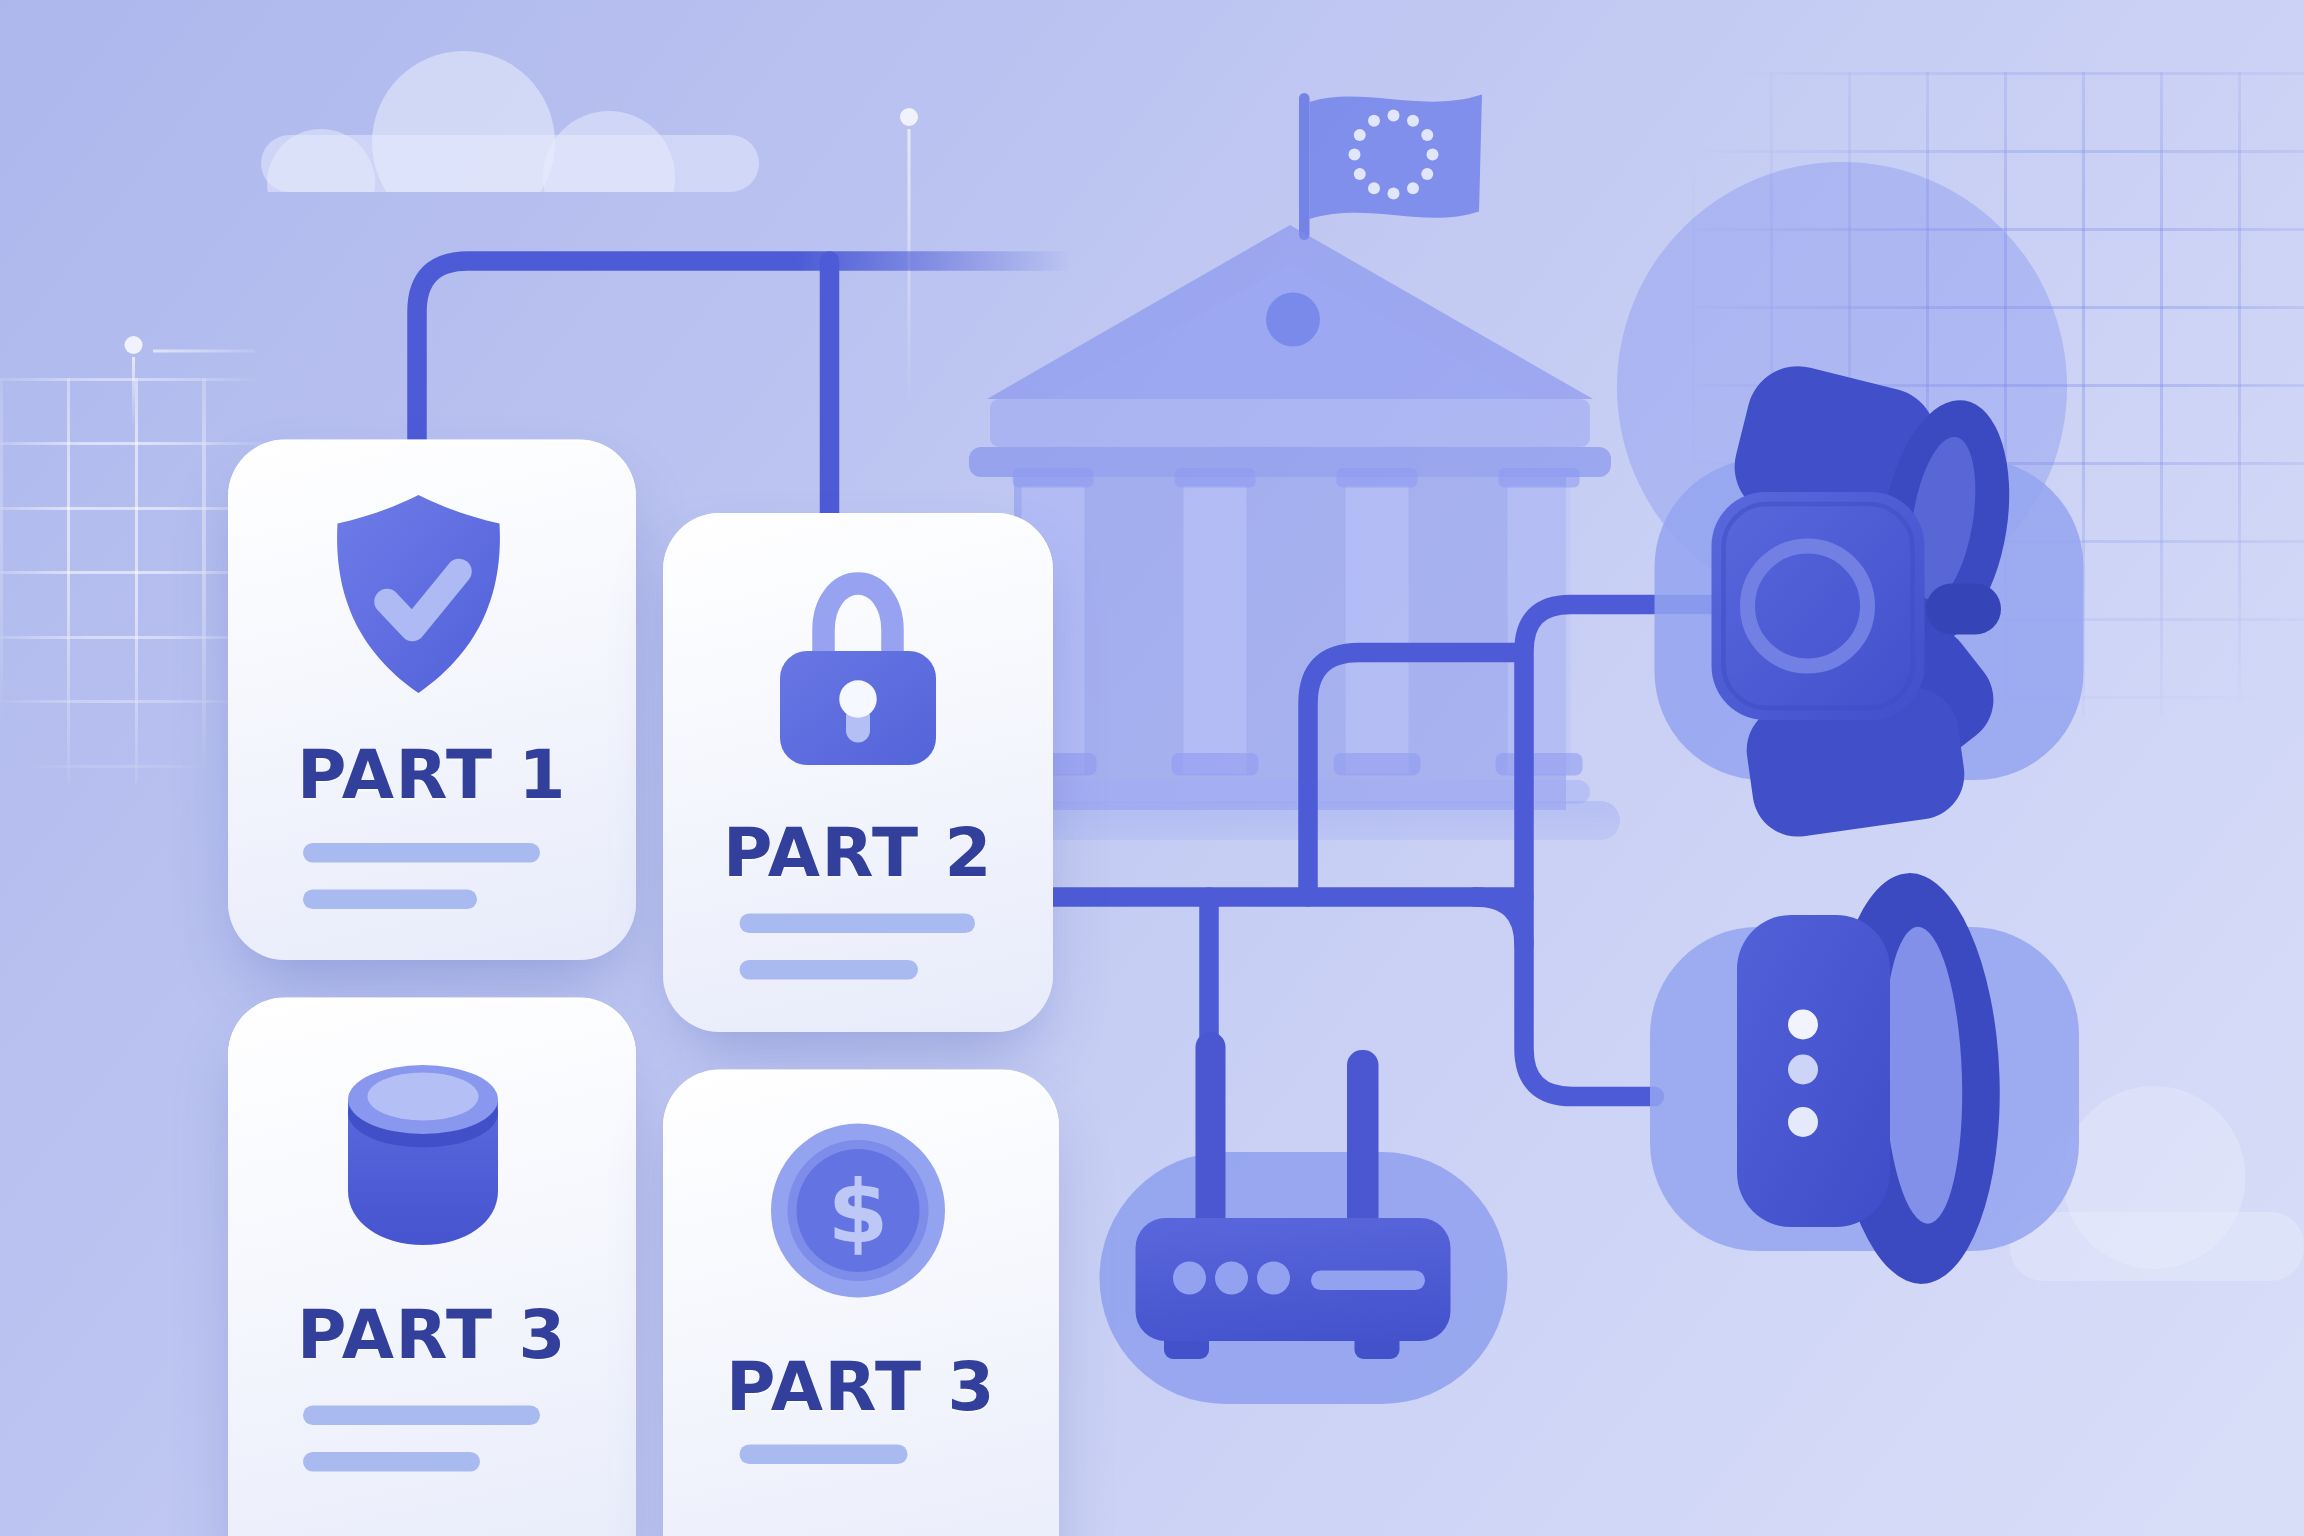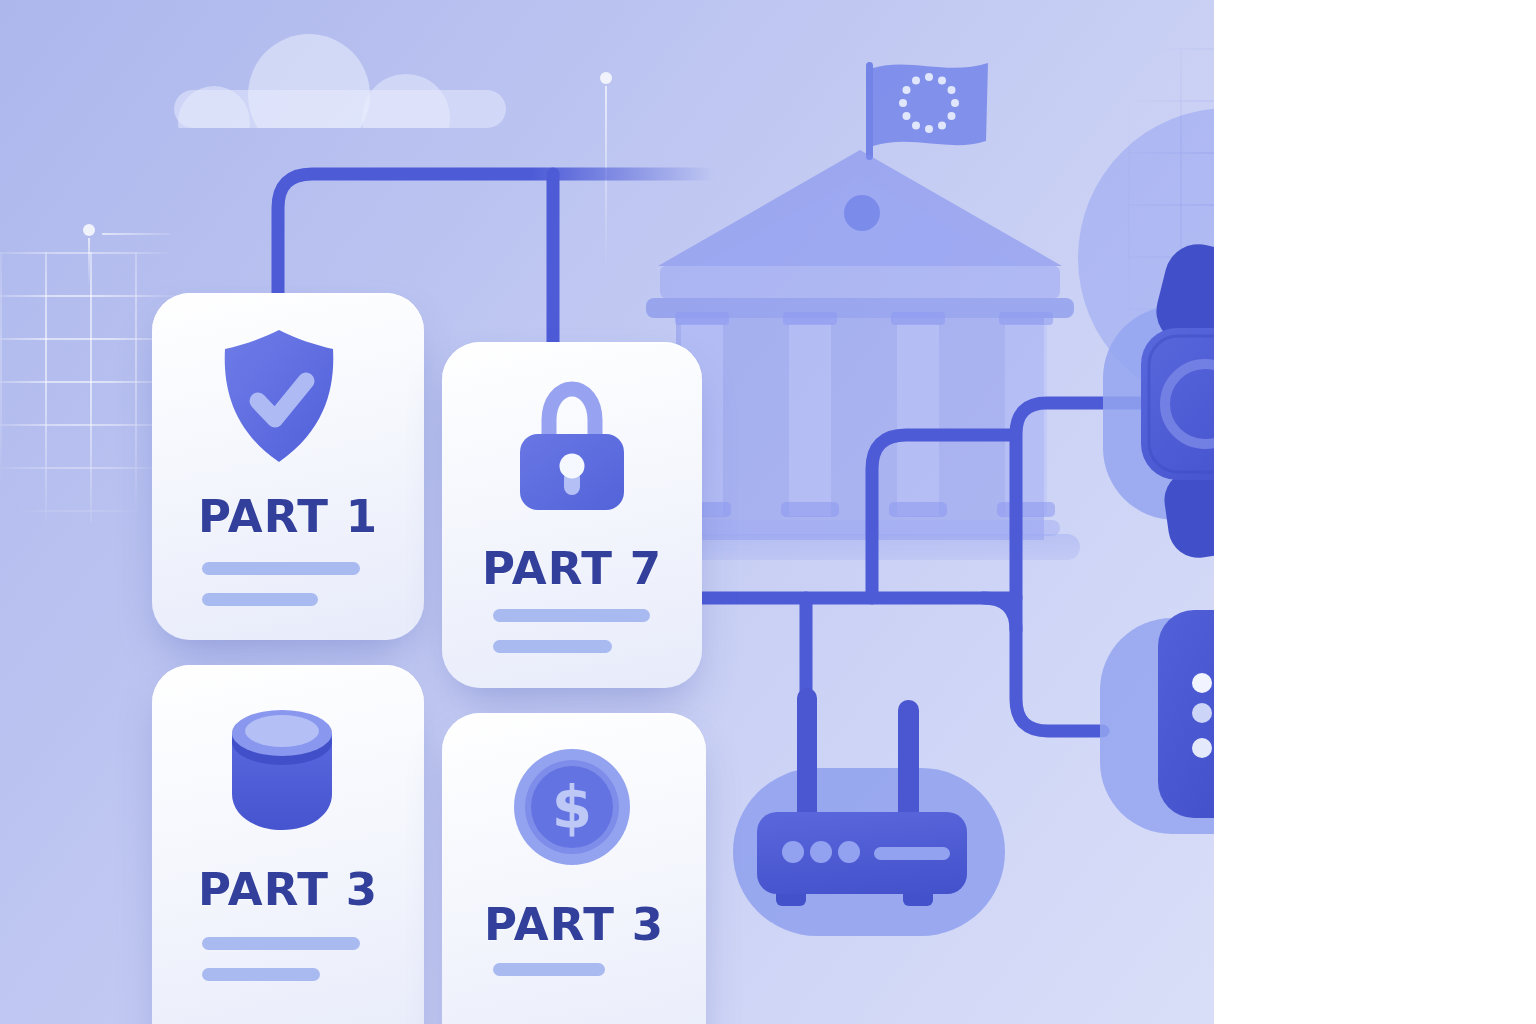--- a/index.html
+++ b/index.html
@@ -1,20 +1,20 @@
 <!DOCTYPE html>
 <html><head>
 <meta charset="utf-8">
 <style>
   * { margin: 0; padding: 0; box-sizing: border-box; }
   html, body { width: 1536px; height: 1024px; overflow: hidden; }
   body { font-family: "DejaVu Sans", "Liberation Sans", sans-serif; }
 
   #canvas {
-    position: relative; width: 1214px; height: 1024px; overflow: hidden;
+    position: relative; width: 1536px; height: 1024px; overflow: hidden;
     background: linear-gradient(128deg, #adb7ec 0%, #b9c2f0 28%, #c8cff4 58%, #d9def8 100%);
   }
   .abs { position: absolute; }
 
   
   .cloud { overflow: hidden; }
   .cloud .puff { position: absolute; border-radius: 50%; }
   .cloud .base { position: absolute; border-radius: 22px; }
 
   .dome { border-radius: 50%; background: rgba(130,145,238,0.38); }
@@ -249,21 +249,21 @@
         <linearGradient id="gLock" x1="0" y1="0" x2="1" y2="1">
           <stop offset="0" stop-color="#6977e4"></stop>
             <stop offset="1" stop-color="#5363d9"></stop>
         </linearGradient>
       </defs>
       <path d="M33,68 L33,46 C33,28 43,15 56,15 C69,15 79,28 79,46 L79,68" stroke="#97a3f1" stroke-width="15" fill="none" stroke-linecap="round"></path>
       <rect x="4" y="60" width="104" height="76" rx="18" fill="url(#gLock)"></rect>
       <rect x="48" y="96" width="16" height="25" rx="8" fill="#b4bff5"></rect>
       <circle cx="56" cy="92" r="12.5" fill="#f6f8ff"></circle>
     </svg>
-    <div class="card-label" style="top:200px;">PART 7</div>
+    <div class="card-label" style="top:200px;">PART 2</div>
     <div class="skeleton" style="left:51px; top:267px; width:157px;"></div>
     <div class="skeleton" style="left:51px; top:298px; width:119px;"></div>
   </div>
 
   <div class="card" style="left:152px; top:665px; width:272px; height:400px;">
     <svg class="icon" style="left:72px; top:35px;" width="116" height="134" viewBox="0 0 116 134">
       <defs>
         <linearGradient id="gCyl" x1="0" y1="0" x2="0" y2="1">
           <stop offset="0" stop-color="#5968dd"></stop>
             <stop offset="1" stop-color="#4655cf"></stop>

